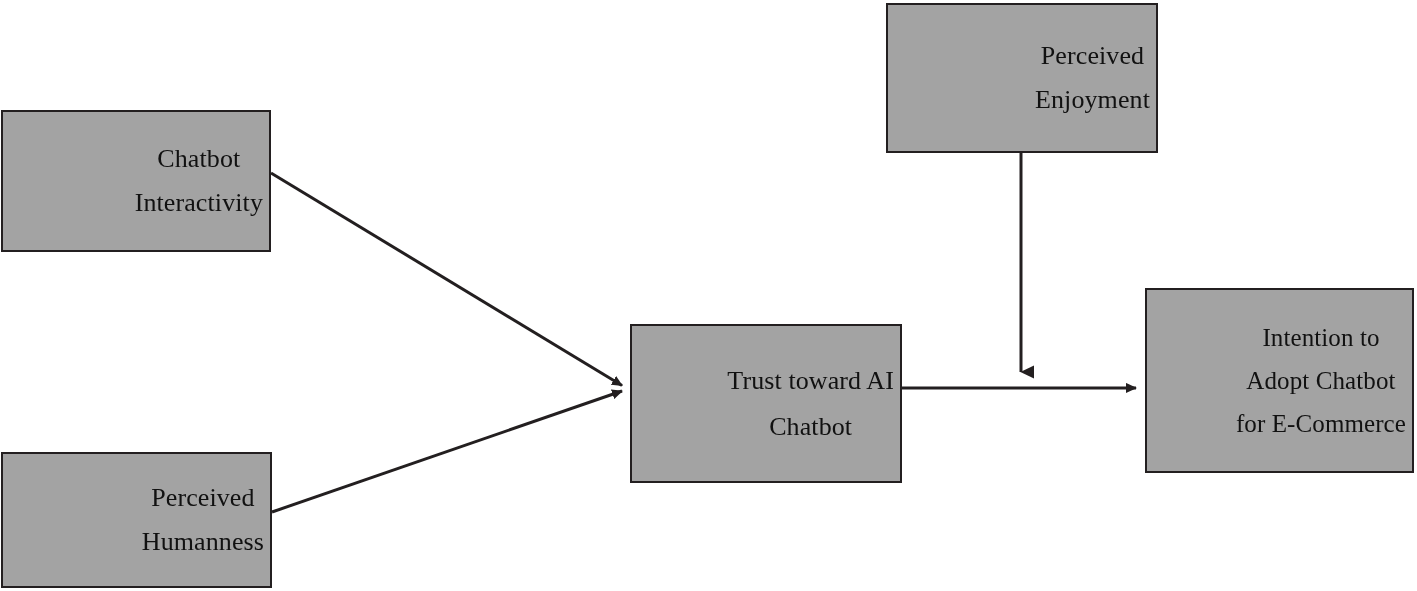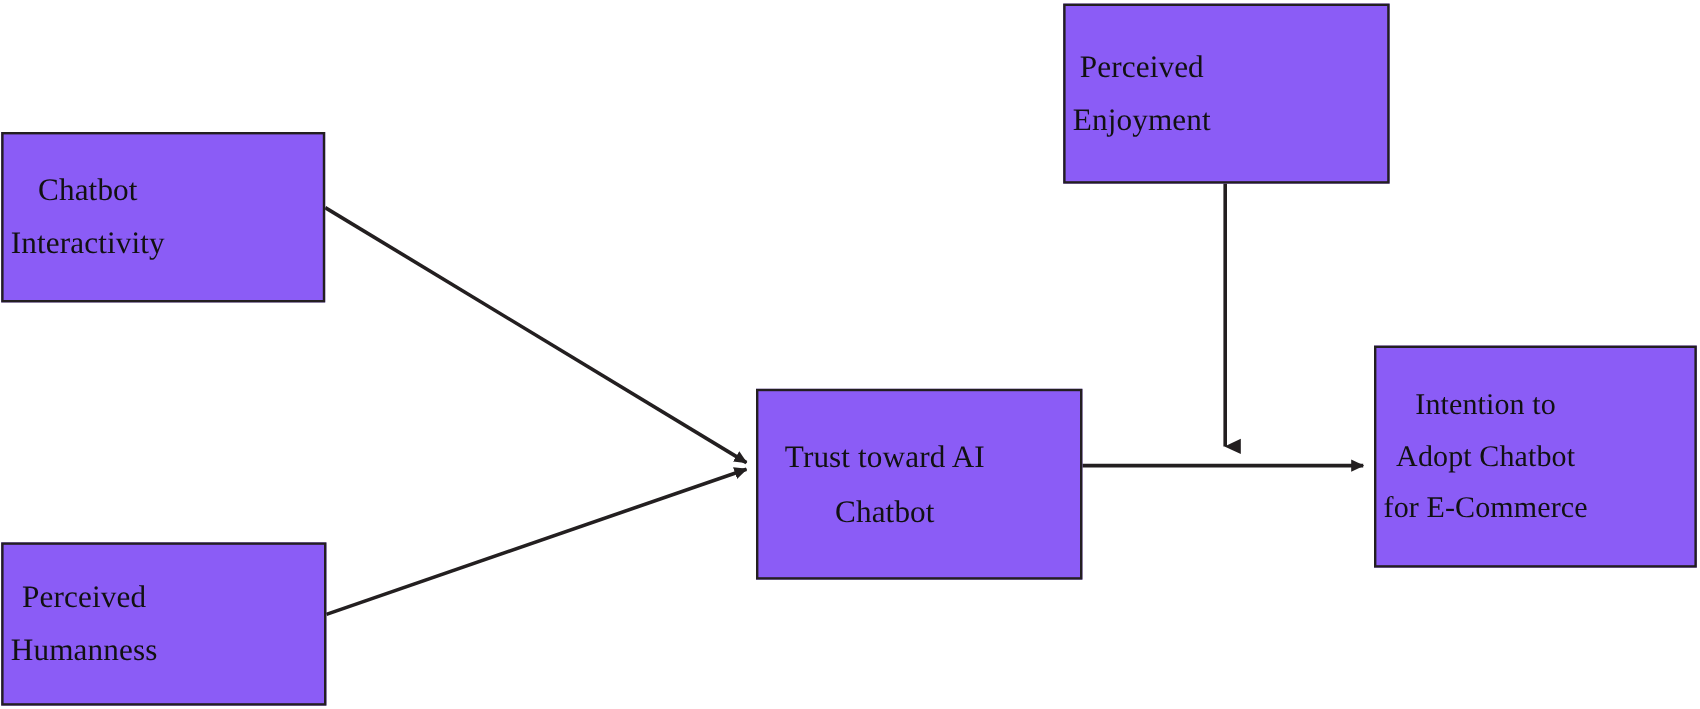--- a/index.html
+++ b/index.html
@@ -24,24 +24,24 @@
     left: 0;
     top: 0;
     width: 1417px;
     height: 591px;
     pointer-events: none;
   }
   .construct-box {
     position: absolute;
     box-sizing: border-box;
     border: 2px solid #231f20;
-    background: #8b5cf6;
+    background: #a3a3a3;
     display: flex;
     align-items: center;
-    justify-content: flex-start;
+    justify-content: flex-end;
     text-align: center;
     z-index: 2;
   }
   .construct-label {
     display: block;
     font-size: 26px;
     line-height: 44px;
     letter-spacing: 0.1px;
     white-space: pre-line;
     padding: 0 6px;

